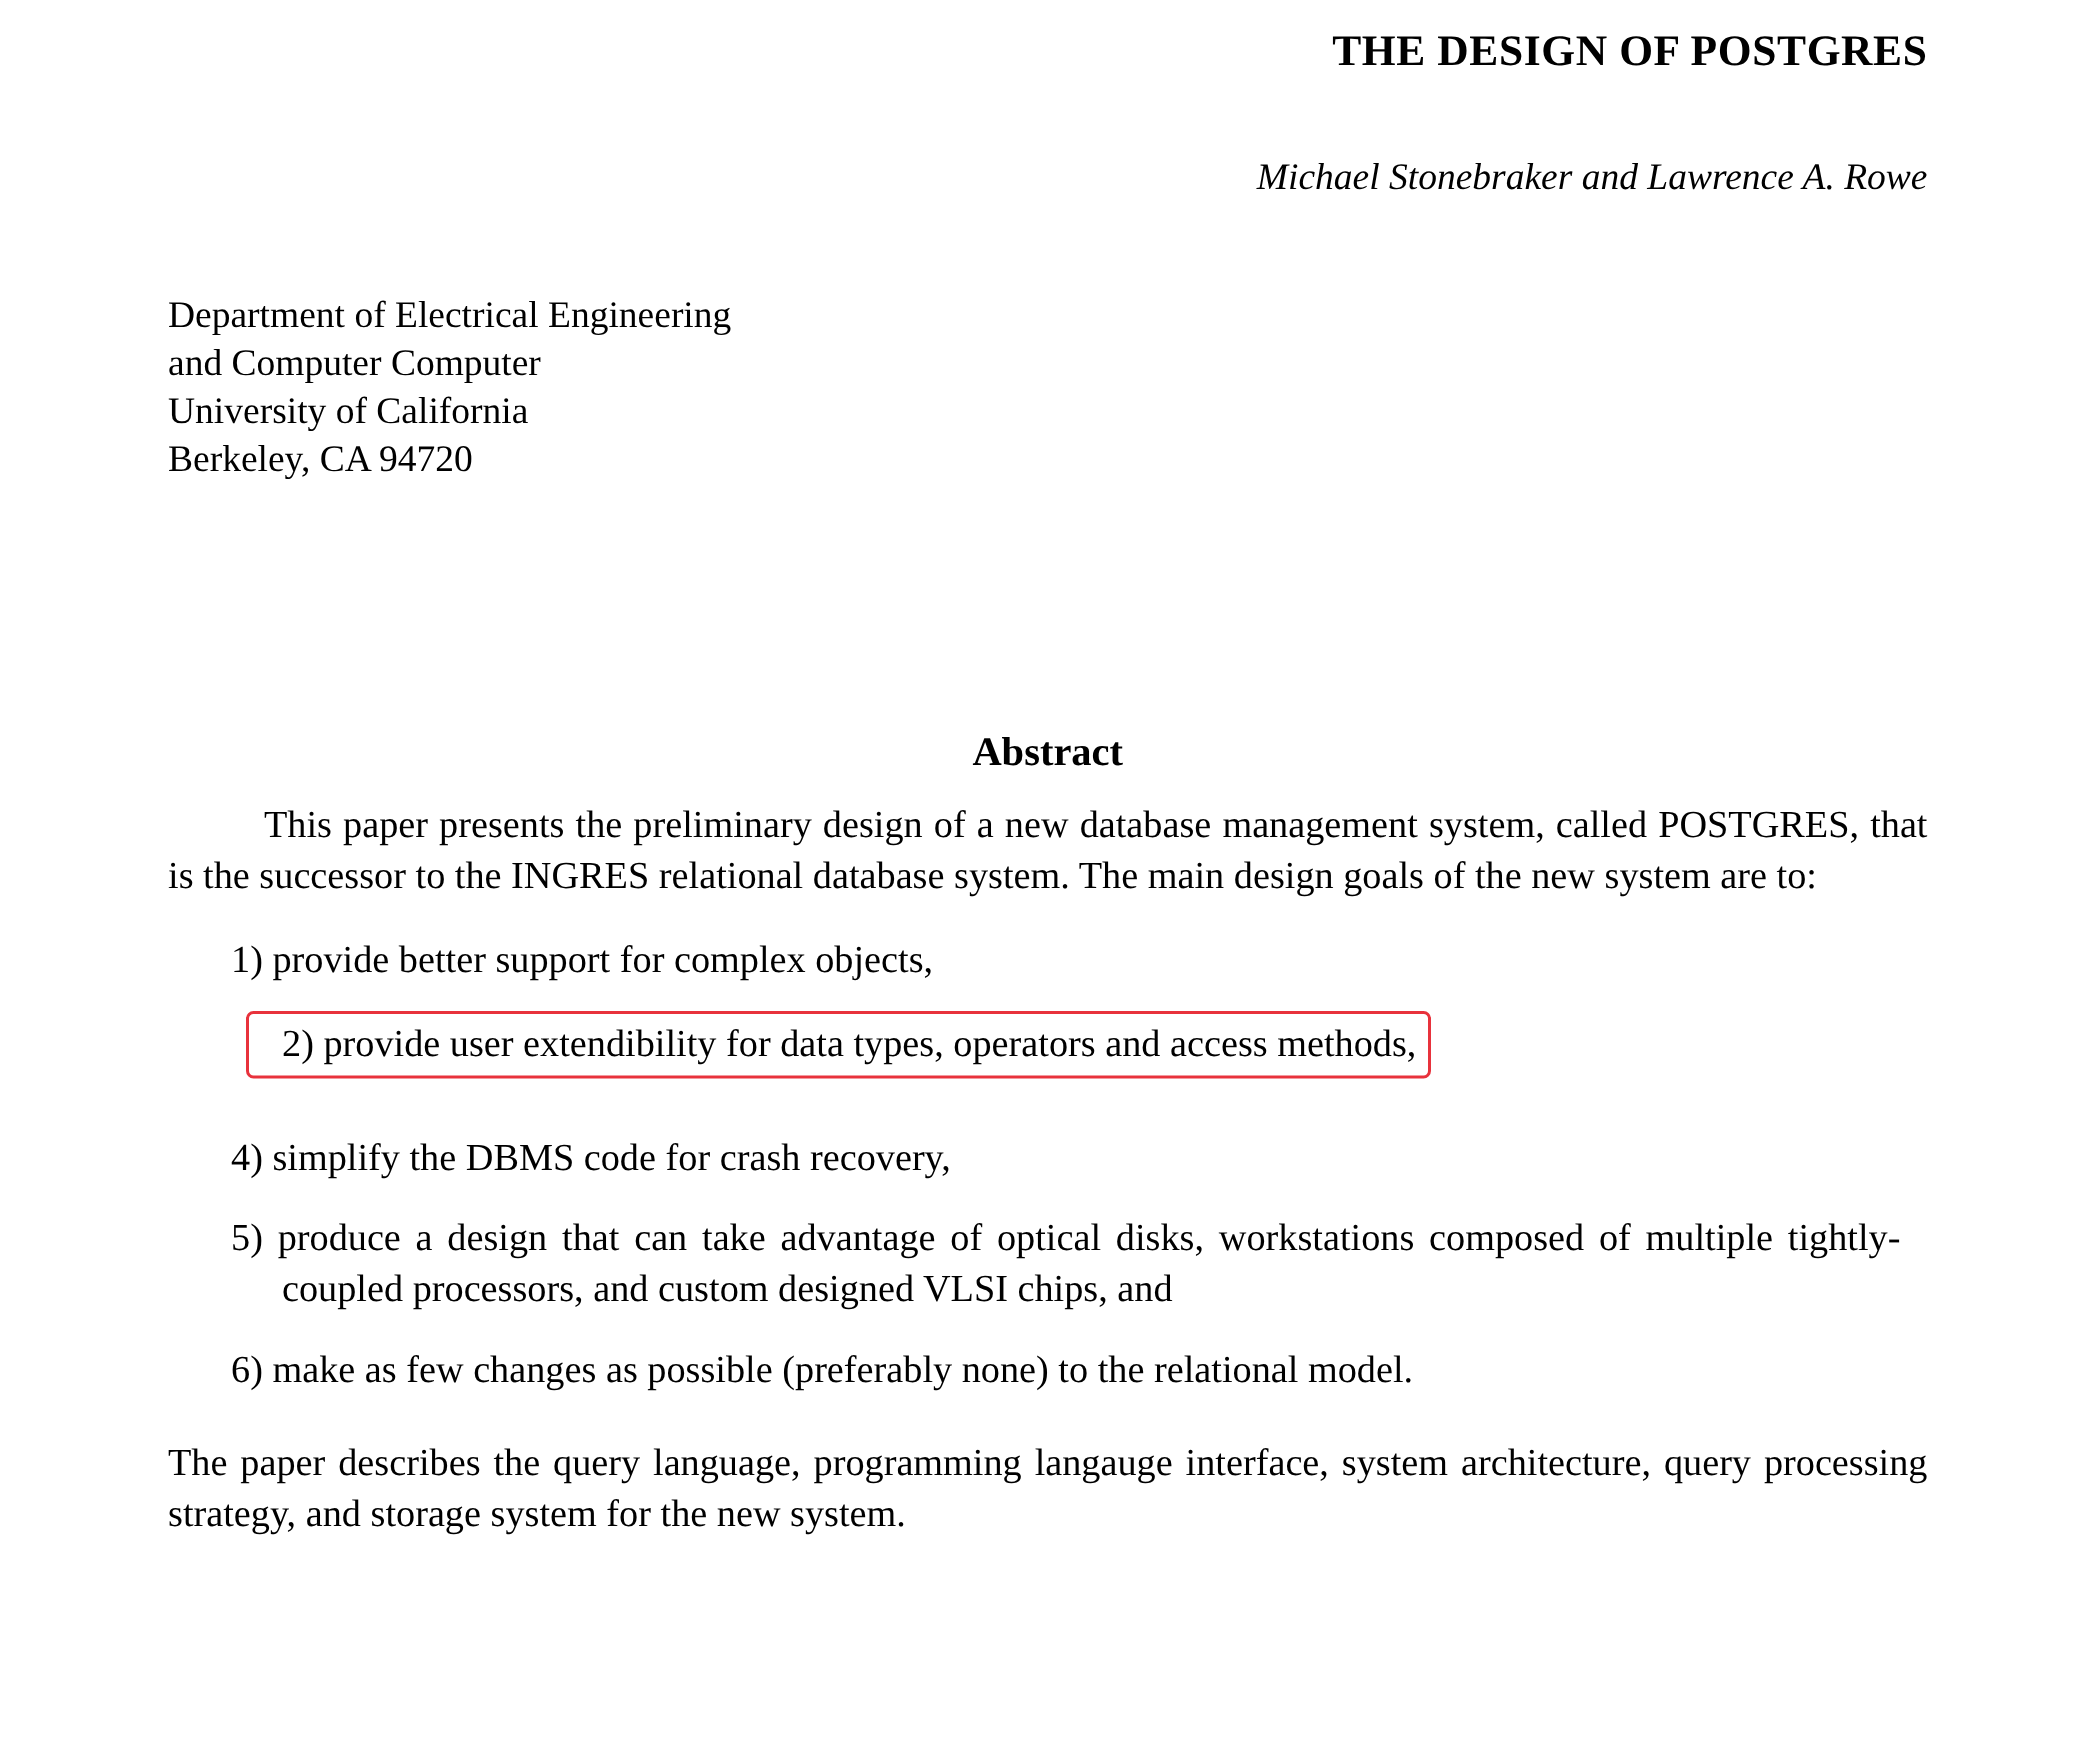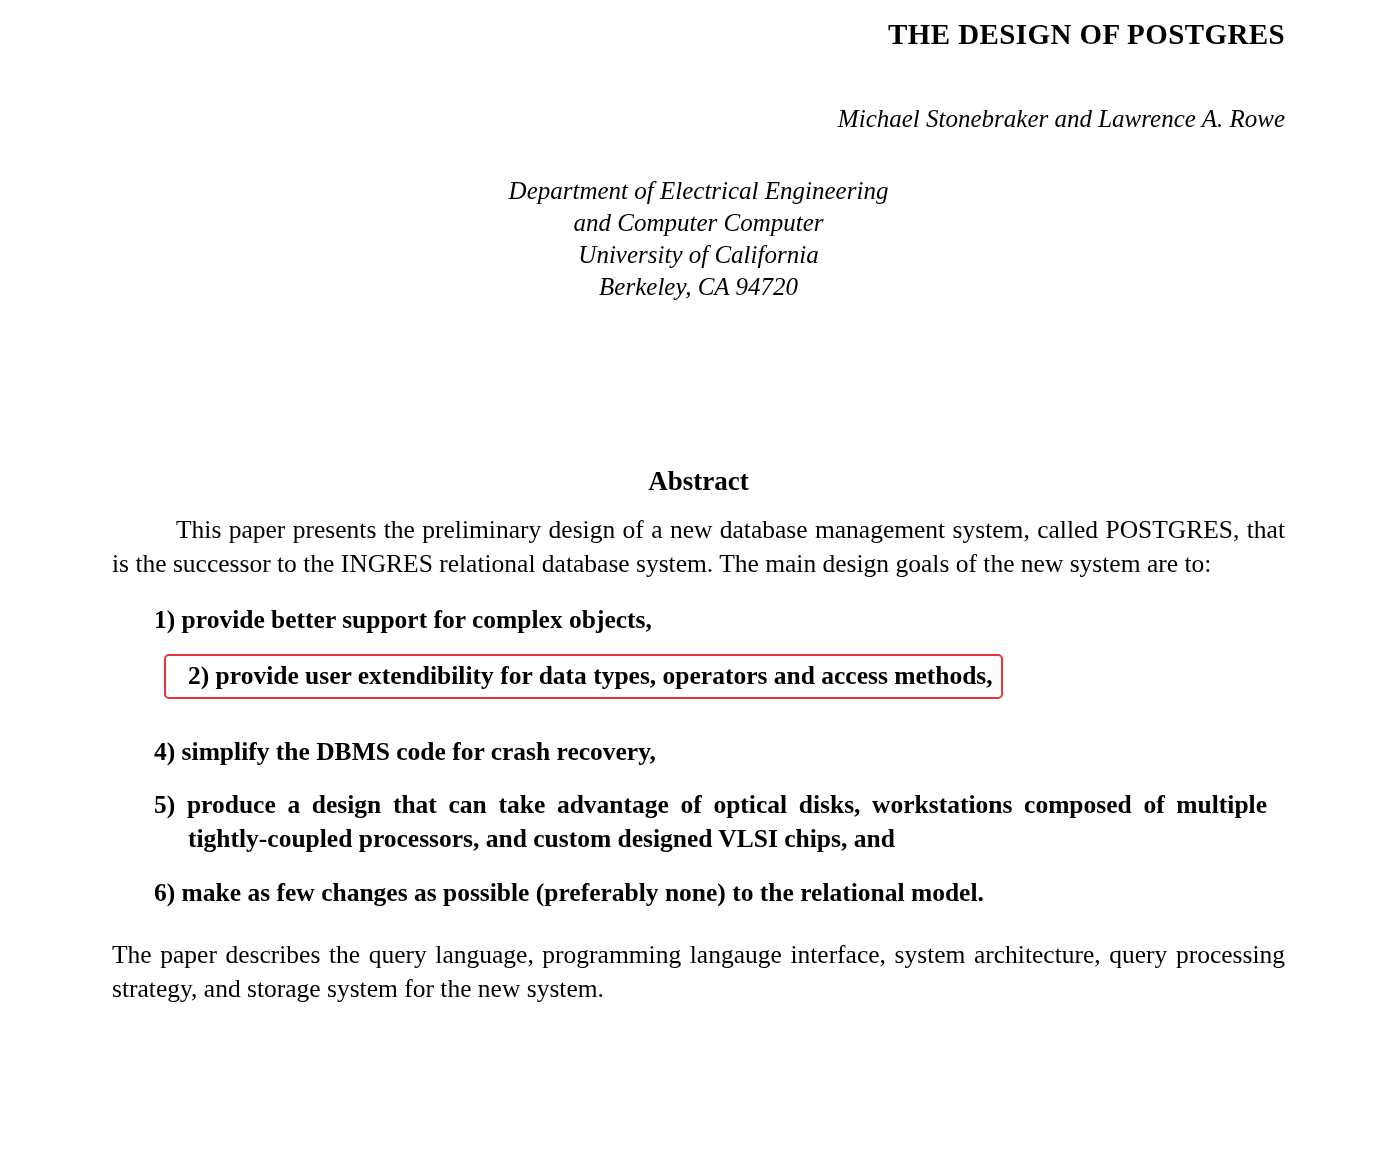--- a/index.html
+++ b/index.html
@@ -29,24 +29,22 @@
     letter-spacing: 0.4px;
     margin-top: 18px;
   }
   .authors {
     font-style: italic;
     font-size: 25px;
     text-align: right;
     margin-top: 54px;
   }
   .affiliation {
-    font-style: italic;
     font-size: 25px;
-    text-align: center;
-    margin-top: 42px;
+    margin-top: 62px;
     line-height: 1.28;
   }
   .abstract-heading {
     font-weight: bold;
     font-size: 27px;
     text-align: center;
     margin-top: 163px;
   }
   .abstract-body {
     font-size: 25.5px;
@@ -67,21 +65,20 @@
   .goal-item {
     position: relative;
     font-size: 25.5px;
     line-height: 1.34;
     text-align: justify;
     text-justify: inter-word;
     margin: 0 0 19px 0;
     padding-left: 76px;
     padding-right: 18px;
     text-indent: -34px;
-    font-weight: bold;
   }
   .goal-item.highlighted {
     outline: 2.5px solid #e8323c;
     border-radius: 3px;
     margin-left: 54px;
     padding-left: 22px;
     padding-right: 8px;
     padding-top: 3px;
     padding-bottom: 4px;
     text-indent: 0;

